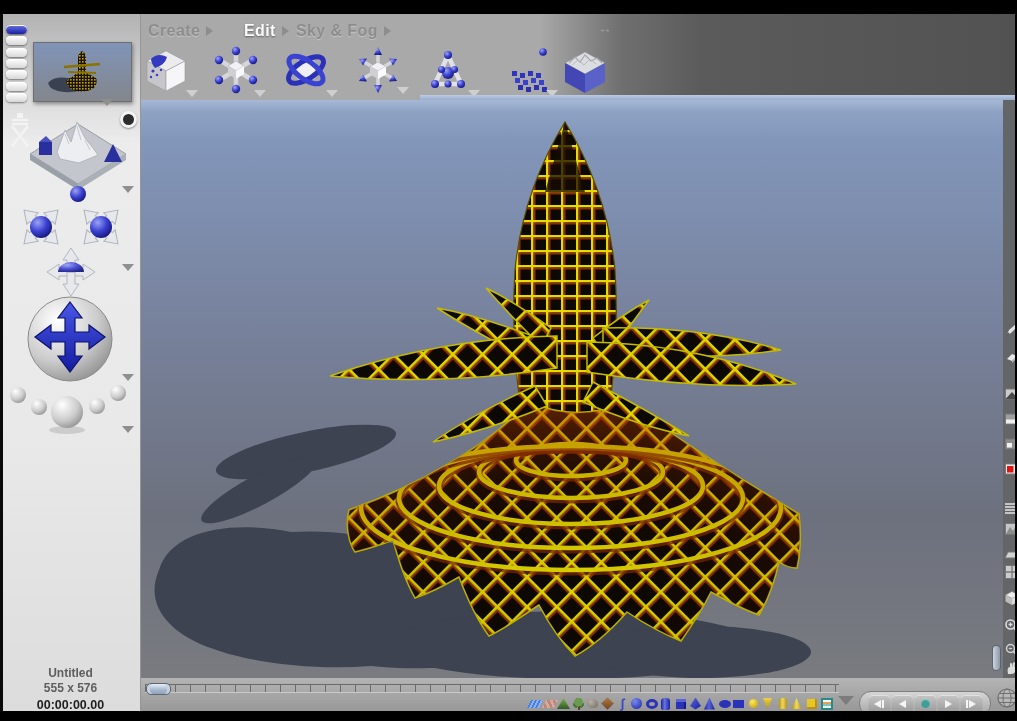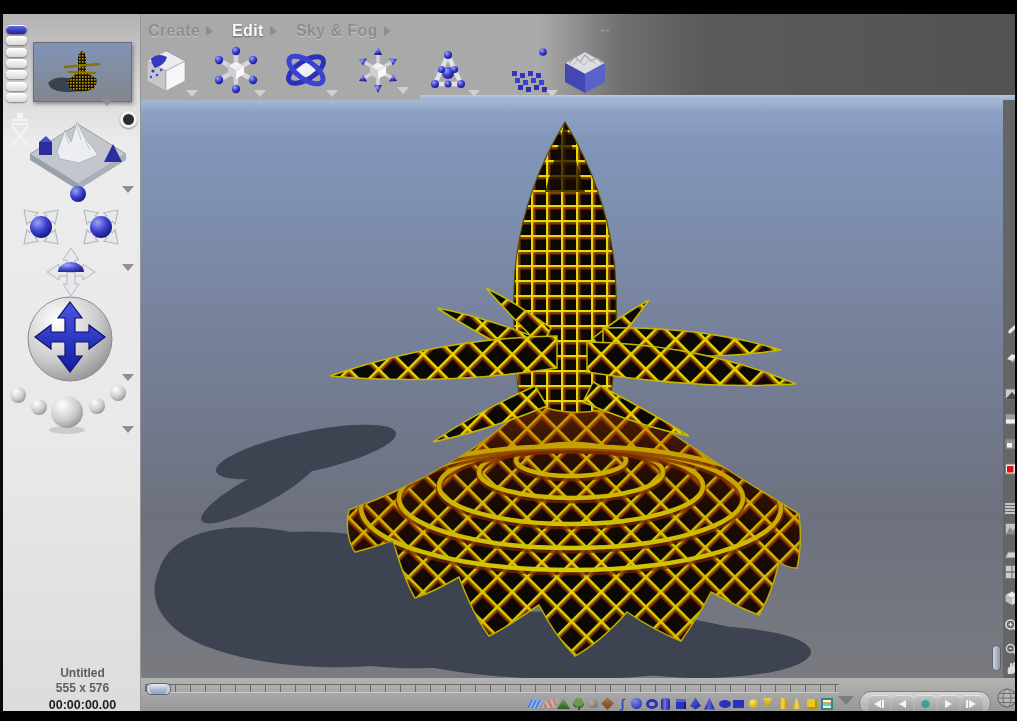--- a/index.html
+++ b/index.html
@@ -34,21 +34,21 @@
     box-shadow:inset -1px 0 0 #969696;}
   .pill{position:absolute;left:6px;width:21px;height:9px;border-radius:5px;
     background:linear-gradient(180deg,#ffffff,#d8d8d8);box-shadow:0 1px 2px rgba(0,0,0,.45),inset 0 1px 0 #fff;}
   .pill.sel{background:linear-gradient(180deg,#6a74e8,#1a1fa0);}
   .nano{position:absolute;left:33px;top:28px;width:97px;height:58px;border:1px solid #6f6f6f;
     box-shadow:1px 2px 4px rgba(0,0,0,.4);}
   .tri{width:0;height:0;border-left:6px solid transparent;border-right:6px solid transparent;
     border-top:7px solid #8f8f8f;position:absolute;}
   .camdot{position:absolute;left:120px;top:97px;width:11px;height:11px;border-radius:50%;
     background:#2d2d2d;border:3px solid #f4f4f4;box-shadow:0 1px 2px rgba(0,0,0,.4);}
-  .status{position:absolute;left:12px;top:652px;width:141px;text-align:center;color:#5e5e5e;
+  .status{position:absolute;left:0;top:652px;width:141px;text-align:center;color:#5e5e5e;
     font-weight:bold;font-size:12px;line-height:15px;}
   .status .time{color:#1e1e1e;font-size:12.5px;margin-top:2px;}
 
   
   .viewport{position:absolute;left:141px;top:100px;width:862px;height:578px;}
 
   
   .rail{position:absolute;left:1003px;top:100px;width:14px;height:578px;background:#646567;}
   .rail svg{position:absolute;left:1px;}
   .vthumb{position:absolute;left:992px;top:645px;width:7px;height:24px;border-radius:4px;
@@ -106,21 +106,21 @@
     </defs>
   </svg>
 
   <div class="bar-top"></div>
 
   <div class="toolbar">
     <div class="menu-item" style="left:148px">
       <span class="lbl">Create</span>
       <span class="menu-arrow"></span>
     </div>
-    <div class="menu-item active" style="left:232px">
+    <div class="menu-item active" style="left:244px">
       <span class="lbl">Edit</span>
       <span class="menu-arrow"></span>
     </div>
     <div class="menu-item" style="left:296px">
       <span class="lbl">Sky &amp; Fog</span>
       <span class="menu-arrow"></span>
     </div>
     <span class="pane-resize">↔</span>
 
     <div class="tool" style="left:141px">

